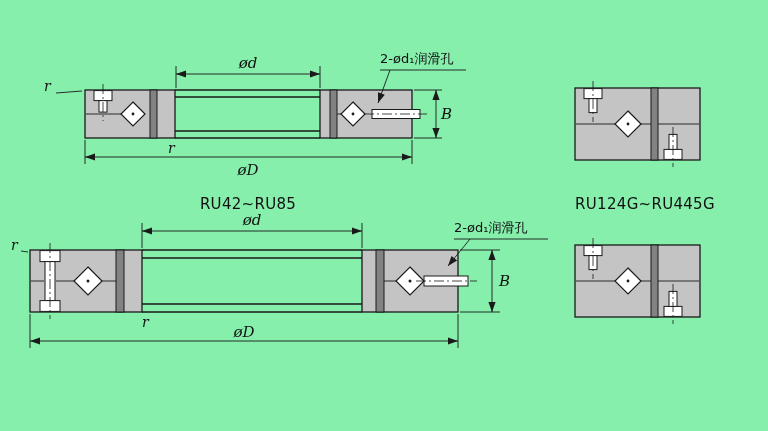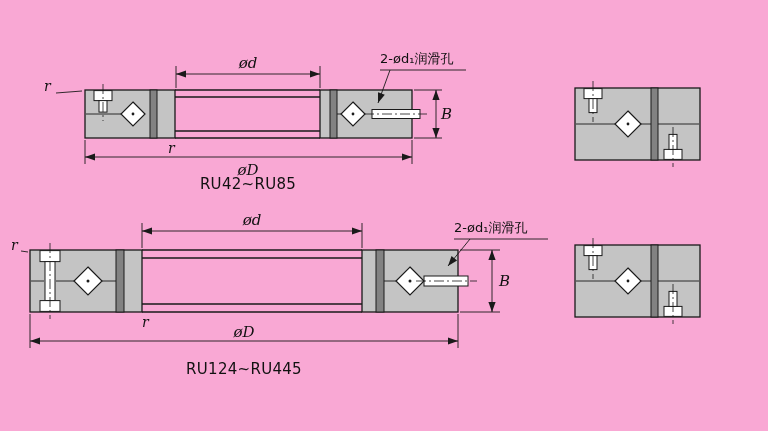--- a/index.html
+++ b/index.html
@@ -1,31 +1,31 @@
 <!DOCTYPE html>
 <html><head>
 <meta charset="utf-8">
 <style>
   html,body { margin:0; padding:0; background:#ffffff; }
   .stage {
-    position:relative; width:768px; height:431px; background:#f9a8d4;
+    position:relative; width:768px; height:431px; background:#86efac;
     font-family:"DejaVu Sans","Liberation Sans",sans-serif; overflow:hidden;
   }
   svg.linework { position:absolute; left:0; top:0; }
   .s-obj  { stroke:#1a1a1a; stroke-width:1.3; fill:none; }
   .s-thin { stroke:#1a1a1a; stroke-width:0.9; fill:none; }
   .s-dim  { stroke:#1a1a1a; stroke-width:0.9; fill:none; }
   .s-cl   { stroke:#1a1a1a; stroke-width:0.8; fill:none; stroke-dasharray:10 3 2 3; }
   rect.sec  { stroke:#1a1a1a; stroke-width:1.3; }
   rect.band { stroke:#1a1a1a; stroke-width:1; }
   rect.hole { fill:#ffffff; stroke:#1a1a1a; stroke-width:1; }
   path.roller { fill:#ffffff; stroke:#1a1a1a; stroke-width:1.2; }
   circle.dot { fill:#1a1a1a; }
   .lbl { position:absolute; white-space:nowrap; color:#111; }
-  .series { font-size:15px; text-align:center; width:220px; letter-spacing:0.3px; }
+  .series { font-size:15px; text-align:center; width:220px; letter-spacing:0.3px;margin-top:20px; }
   .dim { font-family:"DejaVu Serif","Liberation Serif",serif; font-style:italic; font-size:15px; }
   .small-r { font-family:"DejaVu Serif","Liberation Serif",serif; font-style:italic; font-size:14px; }
   .lube { font-size:13px;text-align:right; }
   .ctr { text-align:center; width:120px; }
 </style>
 </head>
 <body>
 
 <div class="stage">
 
@@ -113,16 +113,16 @@
 <span class="lbl small-r" style="left:44px;top:78px;">r</span>
 <span class="lbl small-r" style="left:168px;top:140px;">r</span>
 <span class="lbl series" style="left:138px;top:175px;">RU42~RU85</span>
 
 <span class="lbl dim ctr" style="left:192px;top:211px;">ød</span>
 <span class="lbl lube" style="left:454px;top:219px;">2-ød₁润滑孔</span>
 <span class="lbl dim ctr" style="left:184px;top:323px;">øD</span>
 <span class="lbl dim" style="left:499px;top:272px;">B</span>
 <span class="lbl small-r" style="left:11px;top:237px;">r</span>
 <span class="lbl small-r" style="left:142px;top:314px;">r</span>
-<span class="lbl series" style="left:134px;top:360px;">RU124~RU445</span>
 
+<span class="lbl series" style="left:535px;top:175px;">RU124G~RU445G</span>
 
 </div>
 
 </body></html>

